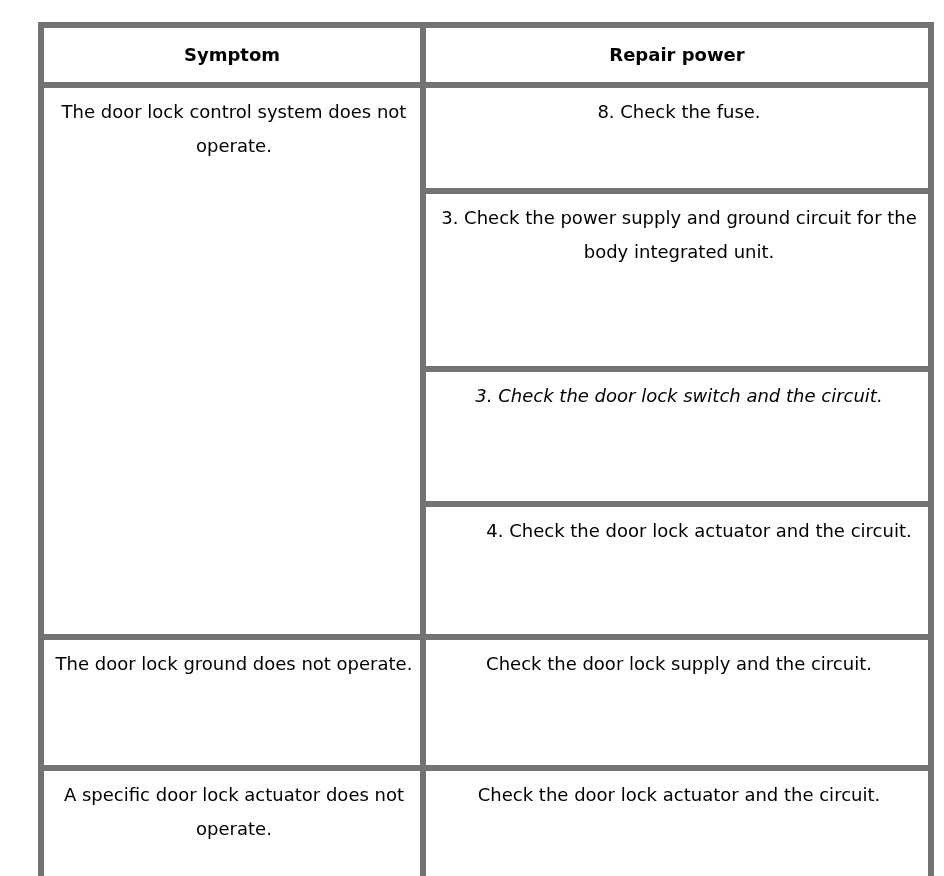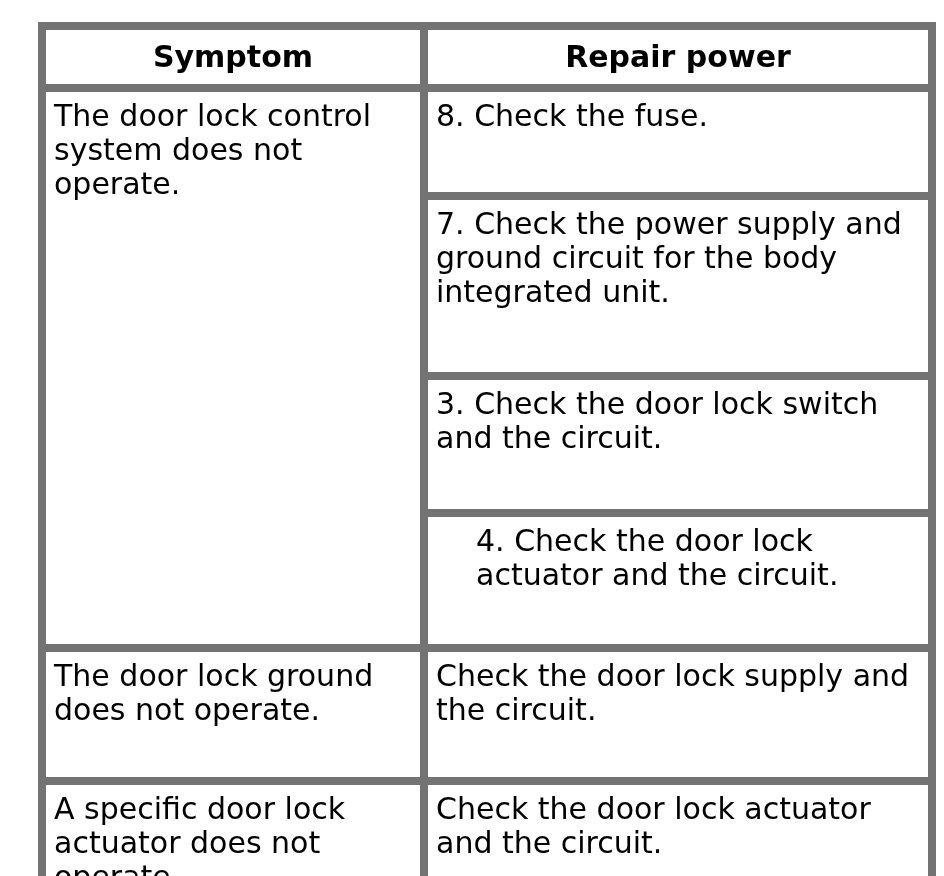--- a/index.html
+++ b/index.html
@@ -18,42 +18,42 @@
   }
   table.symptom-table {
     border-collapse: collapse;
     table-layout: fixed;
     width: 890px;
     background: #ffffff;
     border: 5px solid #000000;
   }
   table.symptom-table th,
   table.symptom-table td {
-    border: 8px solid #737373;
-    font-size: 30px;
+    border: 6px solid #737373;
+    font-size: 18px;
     line-height: 34px;
     overflow: hidden;
   }
   table.symptom-table th {
     font-weight: bold;
     text-align: center;
     vertical-align: middle;
     padding: 2px 4px;
     height: 50px;
   }
   table.symptom-table td {
-    text-align: left;
+    text-align: center;
     vertical-align: top;
     padding: 7px 4px 0 8px;
   }
   col.col-symptom { width: 382px; }
   col.col-repair  { width: 508px; }
   tr.r-sub1 td { height: 93px; }
   tr.r-sub2 td { height: 165px; }
-  tr.r-sub3 td { height: 122px; }
+  tr.r-sub3 td { height: 122px; font-style: italic; }
   tr.r-sub4 td { height: 120px; padding-left: 48px; }
   tr.r-row2 td { height: 118px; }
   tr.r-row3 td { height: 162px; }
 </style>
 </head>
 <body>
 
 <div class="table-wrap">
   <table class="symptom-table">
     <colgroup>
@@ -65,21 +65,21 @@
         <th>Symptom</th>
         <th>Repair power</th>
       </tr>
     </thead>
     <tbody>
       <tr class="r-sub1">
         <td rowspan="4">The door lock control system does not operate.</td>
         <td>8. Check the fuse.</td>
       </tr>
       <tr class="r-sub2">
-        <td>7. Check the power supply and ground circuit for the body integrated unit.</td>
+        <td>3. Check the power supply and ground circuit for the body integrated unit.</td>
       </tr>
       <tr class="r-sub3">
         <td>3. Check the door lock switch and the circuit.</td>
       </tr>
       <tr class="r-sub4">
         <td>4. Check the door lock actuator and the circuit.</td>
       </tr>
       <tr class="r-row2">
         <td>The door lock ground does not operate.</td>
         <td>Check the door lock supply and the circuit.</td>

